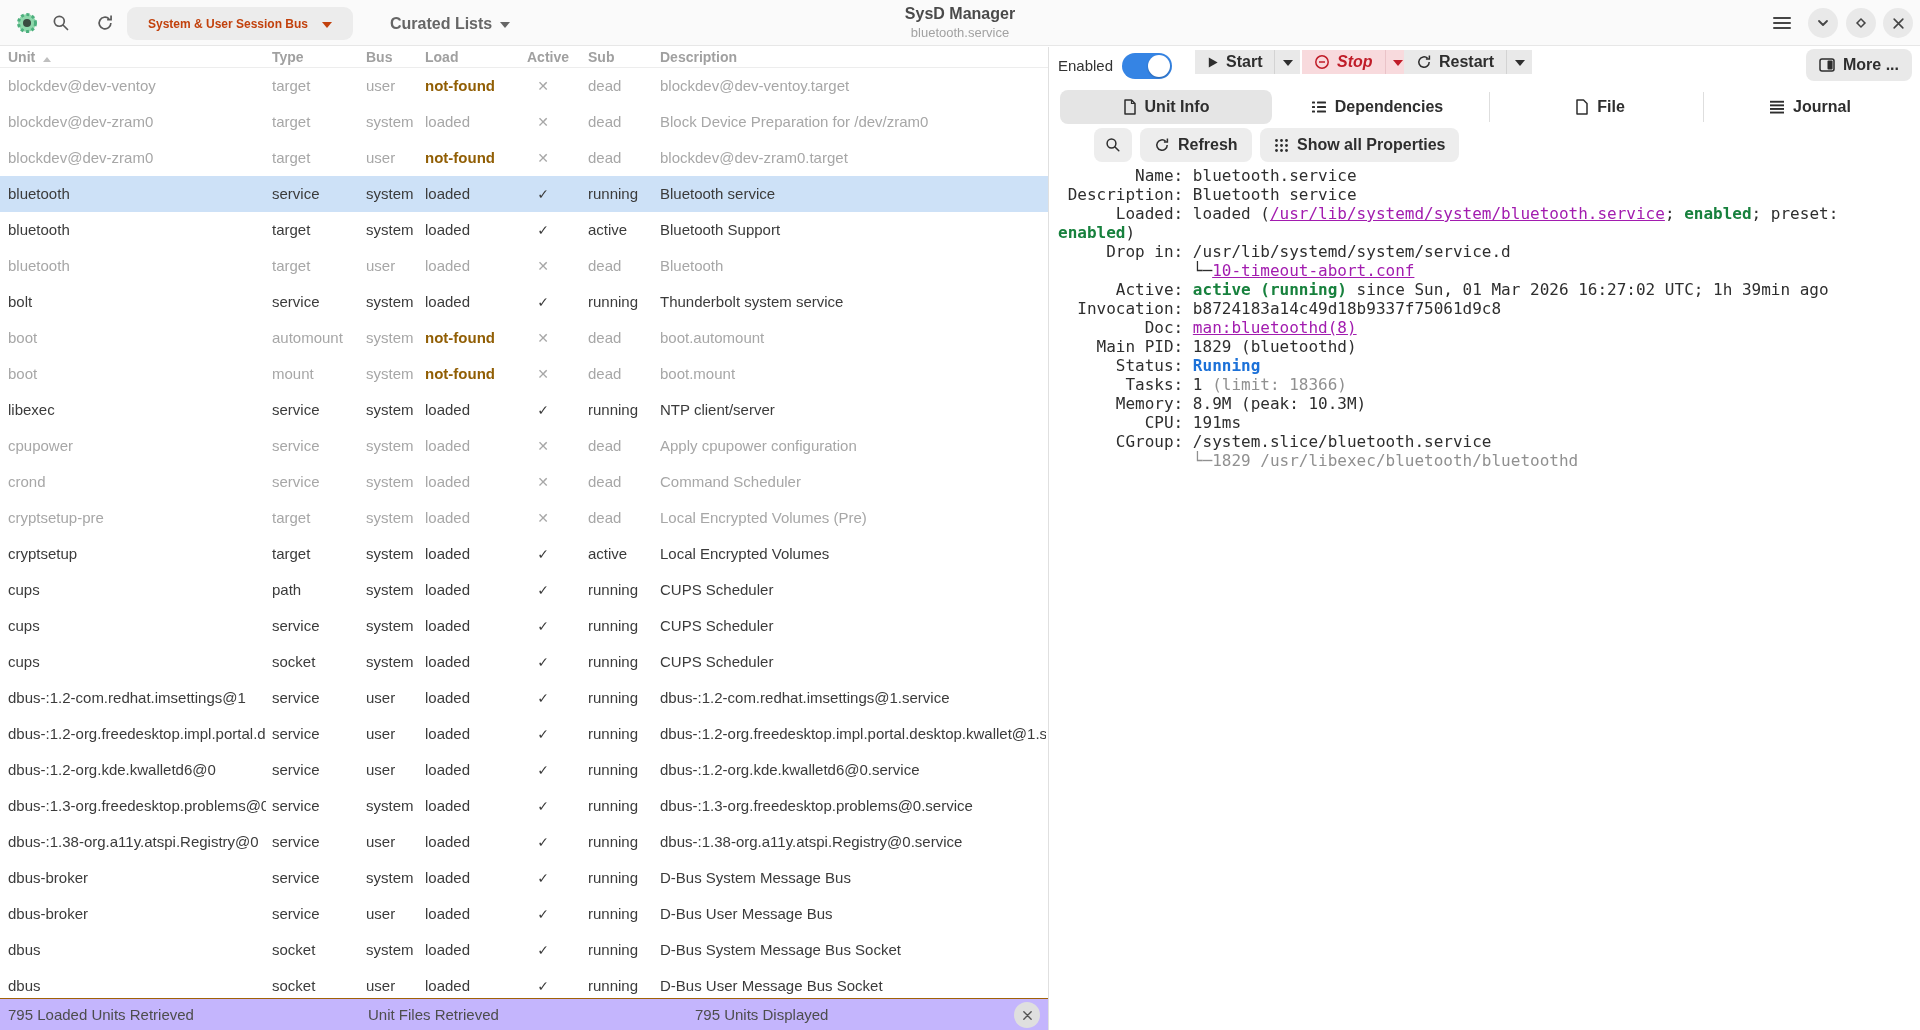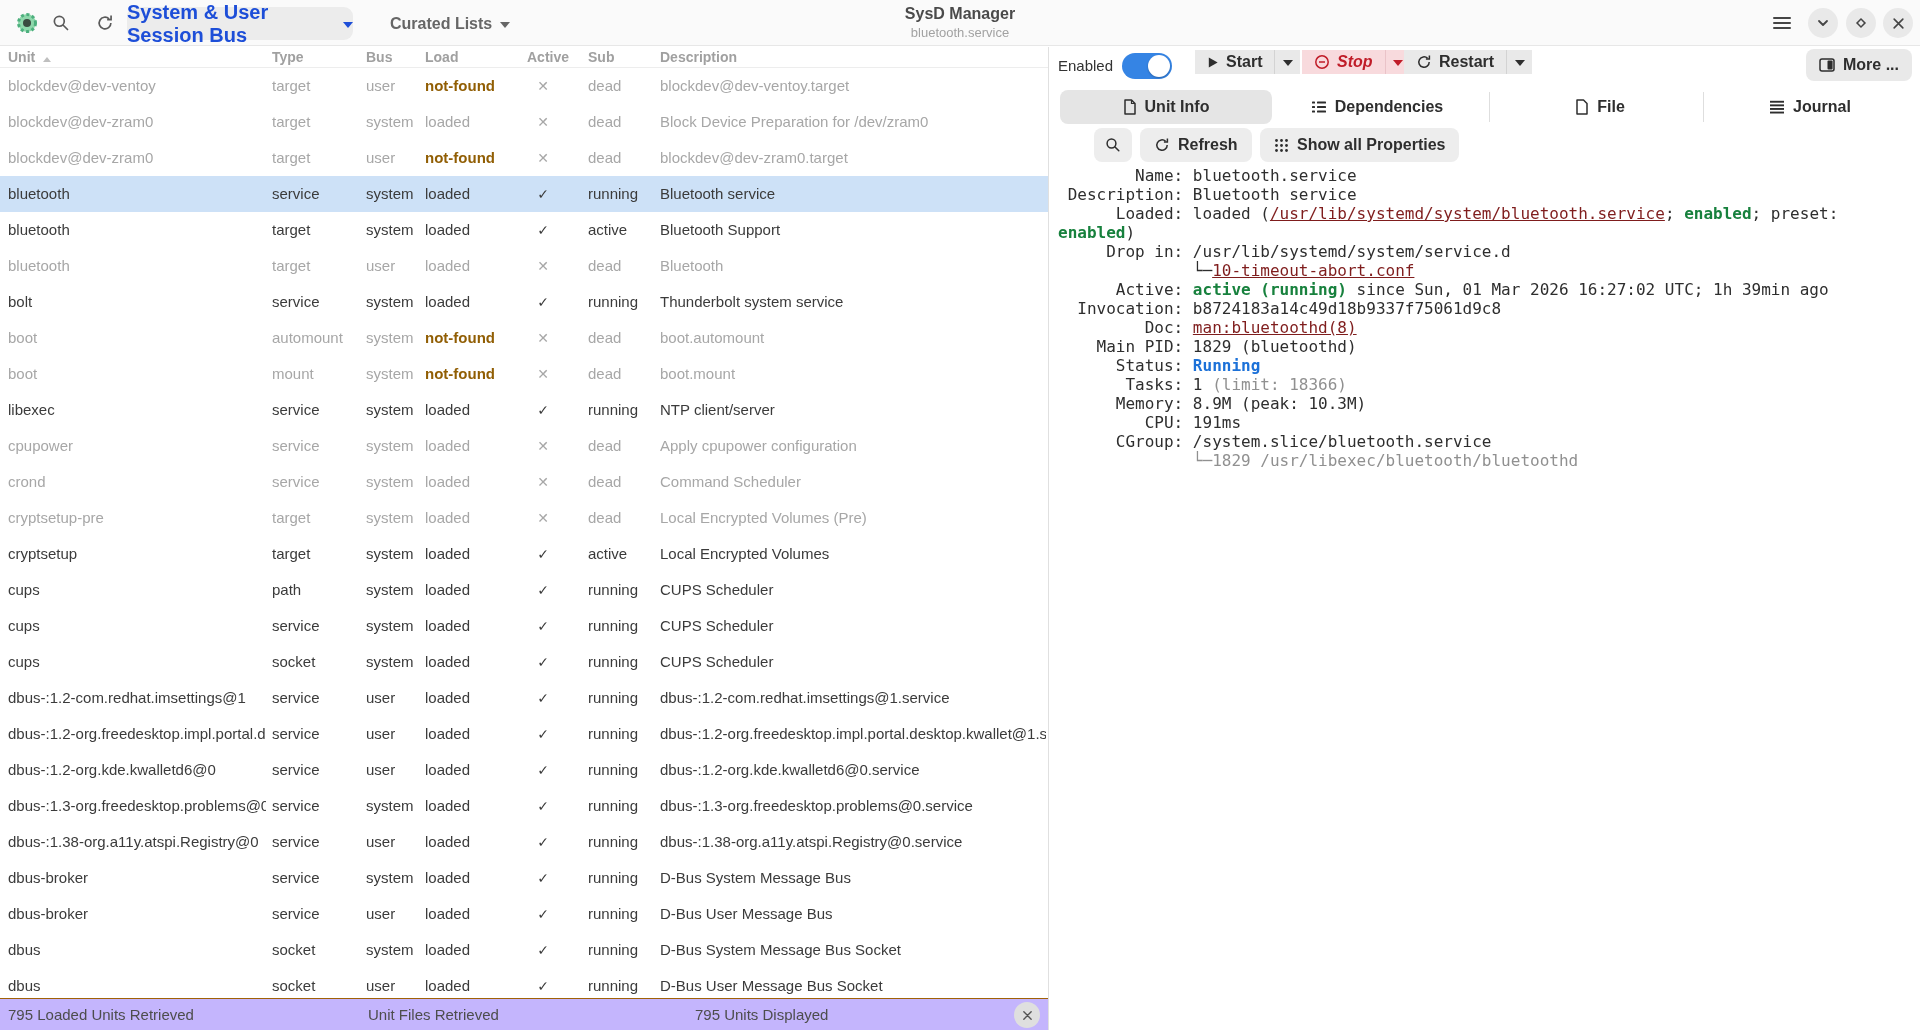--- a/index.html
+++ b/index.html
@@ -6,21 +6,21 @@
   html,body { width:1920px; height:1030px; overflow:hidden; background:#fff;
     font-family:"Liberation Sans", sans-serif; }
   .stage { position:relative; width:1920px; height:1030px; background:#fff; }
 
   
   .topbar { position:absolute; left:0; top:0; width:1920px; height:46px;
     background:#fafafa; border-bottom:1px solid #e7e7e7; z-index:10; }
   .tb-icon { position:absolute; top:11px; width:24px; height:24px; display:flex;
     align-items:center; justify-content:center; color:#5a5a5a; }
   .pill { background:#ececec; border-radius:9px; display:flex; align-items:center;
-    justify-content:center; gap:14px; color:#1d4ed8; font-weight:600; font-size:20px; }
+    justify-content:center; gap:14px; color:#c2410c; font-weight:600; font-size:12px; }
   .bus-pill { position:absolute; left:127px; top:7px; width:226px; height:33px; }
   .curated { position:absolute; left:378px; top:7px; height:33px; padding:0 12px;
     display:flex; align-items:center; gap:8px; color:#666; font-weight:600; font-size:16px; }
   .caret { width:0; height:0; border-left:5px solid transparent;
     border-right:5px solid transparent; border-top:6px solid currentColor; margin-top:2px; }
   .title-wrap { position:absolute; left:760px; top:4px; width:400px; text-align:center; }
   .win-title { font-size:16px; font-weight:700; color:#4a4a4a; line-height:20px; }
   .win-sub { font-size:13px; color:#a2a2a2; line-height:17px; }
   .hamburger { position:absolute; left:1772px; top:15px; color:#454545; }
   .winbtn { position:absolute; top:8px; width:30px; height:30px; border-radius:50%;
@@ -87,21 +87,21 @@
 
   .tool-search { left:1062px; top:128px; width:38px; }
   .tool-refresh { left:1108px; top:128px; padding:0 14px; }
   .tool-showall { left:1228px; top:128px; padding:0 14px; }
 
   .unit-info { position:absolute; left:1058px; top:166px; width:858px;
     font-family:"DejaVu Sans Mono", monospace; font-size:16px; line-height:19px;
     color:#2e2e2e; z-index:2; }
   .iline { white-space:pre; height:19px; }
   .s-p { color:#2e2e2e; }
-  .s-l { color:#7f1d1d; text-decoration:underline; cursor:pointer; }
+  .s-l { color:#a21caf; text-decoration:underline; cursor:pointer; }
   .s-g { color:var(--ok-green,#17813d); font-weight:700; }
   .s-b { color:var(--status-blue,#1c71d8); font-weight:700; }
   .s-d { color:#909090; }
   svg { display:block; }
 </style>
 </head>
 <body>
 
 <div class="stage">
 

